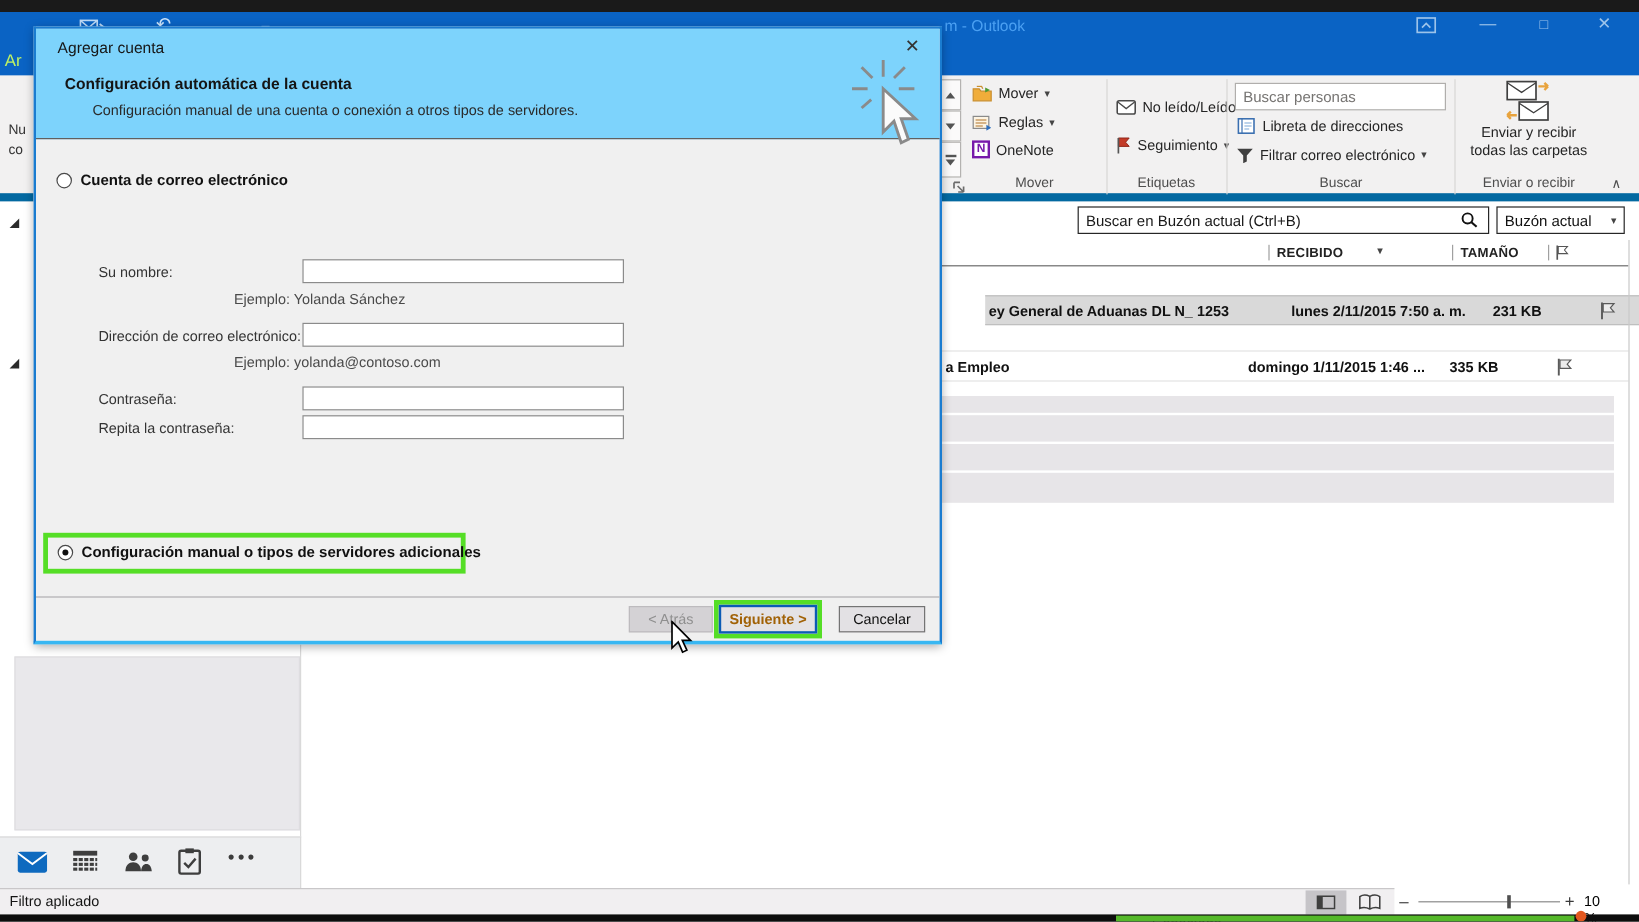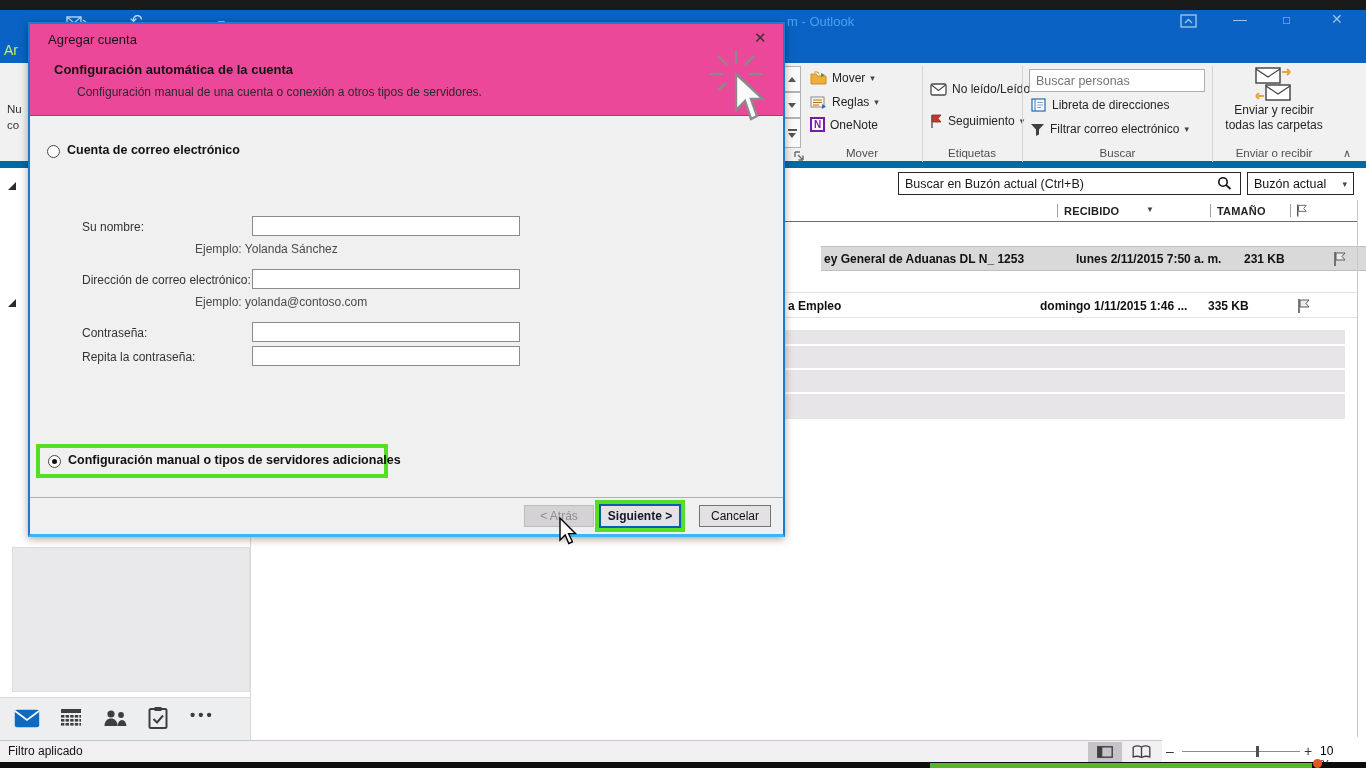--- a/index.html
+++ b/index.html
@@ -42,34 +42,34 @@
   .scope-box { border:1px solid #262626; background:#fff; display:flex; align-items:center; justify-content:space-between; padding:0 6px; font-size:12.5px; color:#111; }
   .col-pipe { width:1px; height:13px; background:#a0a0a0; }
   .col-head { font-size:11px; font-weight:bold; color:#222; letter-spacing:.2px; }
   .mail-row-text { font-size:12px; font-weight:600; color:#111; white-space:nowrap; }
   .stripe { background:#e7e5e8; }
 
   
   .dialog { left:28px; top:22px; width:757px; height:515px; background:#f0f0f0;
             border:2px solid #1a7cd0; border-bottom:3px solid #38b7f2; z-index:40;
             box-shadow:0 2px 8px rgba(0,0,0,.35); }
-  .dlg-header { position:absolute; left:0; top:0; width:100%; height:92px; background:#ec4899; border-bottom:1px solid #606060; }
+  .dlg-header { position:absolute; left:0; top:0; width:100%; height:92px; background:#7dd3fc; border-bottom:1px solid #606060; }
   .dlg-title { font-size:13px; color:#161616; }
   .dlg-heading { font-size:13px; font-weight:bold; color:#141414; }
   .dlg-sub { font-size:12px; color:#2a2a2a; }
   .dlg-label { font-size:12px; color:#333; }
   .dlg-hint { font-size:12px; color:#4a4a4a; }
   .dlg-input { position:absolute; width:268px; height:20px; background:#fff; border:1px solid #8b8b8b; }
   .radio { width:13px; height:13px; border-radius:50%; border:1px solid #4a4a4a; background:#fff; display:inline-block; position:relative; }
   .radio.checked::after { content:""; position:absolute; left:3px; top:3px; width:5px; height:5px; border-radius:50%; background:#111; }
   .radio-label { font-size:12.5px; font-weight:bold; color:#111; white-space:nowrap; }
   .hl-green { border:4px solid #55DE26; }
   .btn { font-family:"Liberation Sans",sans-serif; font-size:12px; height:22px; display:flex; align-items:center; justify-content:center; }
   .btn-back { width:70px; background:#d4d2d5; border:1px solid #bdbbbe; color:#8f8f8f; }
-  .btn-next { width:82px; height:24px; background:#e4e2e5; border:2px solid #0b5bb5; color:#0f172a; font-weight:600; }
+  .btn-next { width:82px; height:24px; background:#e4e2e5; border:2px solid #0b5bb5; color:#a16207; font-weight:600; }
   .btn-cancel { width:72px; background:#e3e1e4; border:1px solid #747474; color:#111; }
 
   
   .tri-corner { width:0; height:0; border-left:8px solid transparent; border-bottom:8px solid #2b2b2b; }
   .navbar { left:0; top:697px; width:251px; height:43px; background:#edeef0; border-top:1px solid #d9d9d9; border-right:1px solid #d9d9d9; }
   .statusbar { left:0; top:740px; width:1162px; height:22px; background:#f1eff1; border-top:1px solid #c9c7c9; font-size:12px; color:#141414; }
   .sb-btn { background:#c6c4c8; display:flex; align-items:center; justify-content:center; }
 </style>
 </head>
 <body>

